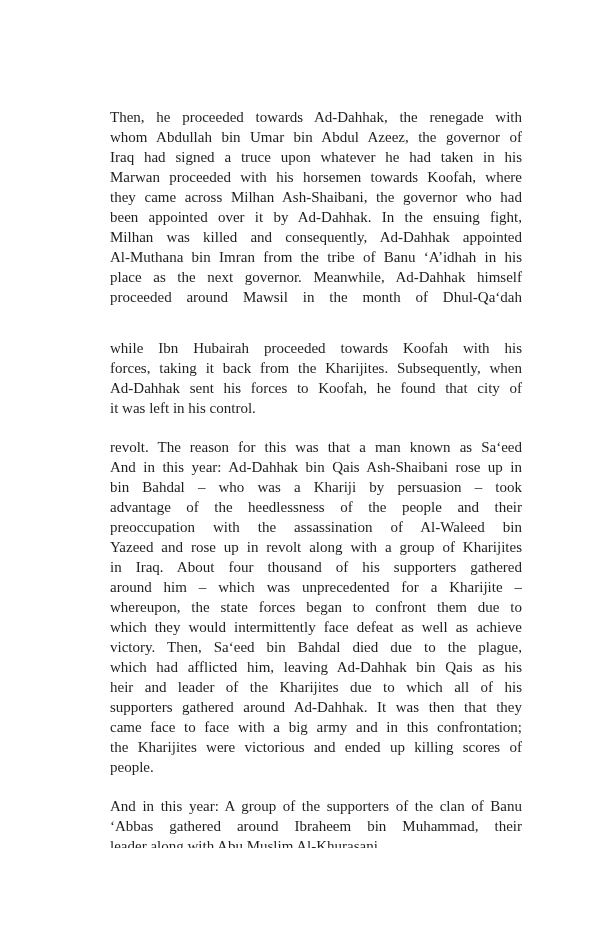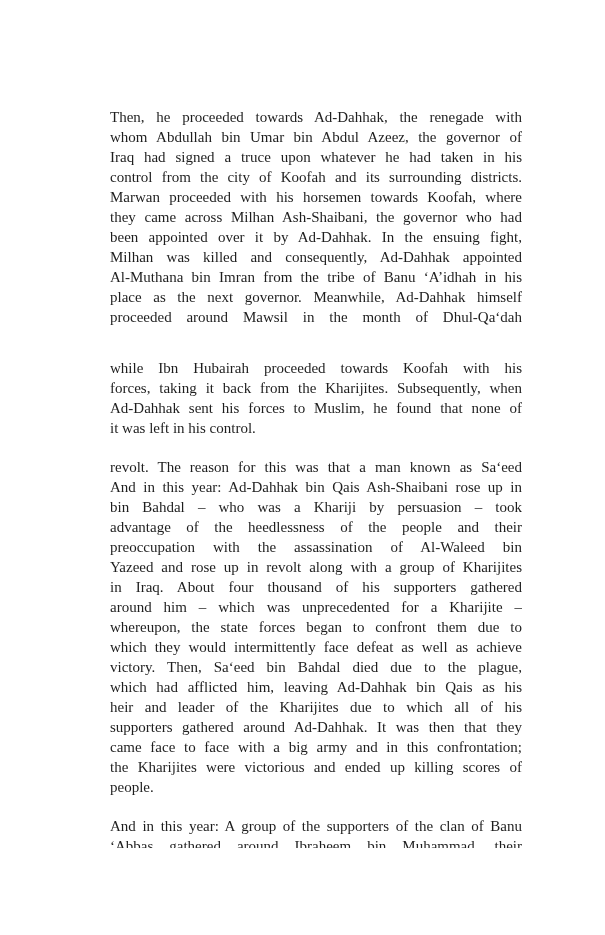--- a/index.html
+++ b/index.html
@@ -47,31 +47,30 @@
 </style>
 </head>
 <body>
 
 <div class="page" style="background: rgb(255, 255, 255);">
   <div class="text-block">
     <div class="paragraph">
         <div class="line" style="color: rgb(30, 30, 30);">Then, he proceeded towards Ad-Dahhak, the renegade with</div>
         <div class="line" style="color: rgb(30, 30, 30);">whom Abdullah bin Umar bin Abdul Azeez, the governor of</div>
         <div class="line" style="color: rgb(30, 30, 30);">Iraq had signed a truce upon whatever he had taken in his</div>
-        <div class="line" style="color: rgb(30, 30, 30);">control from the city of Koofah and its surrounding districts.</div>
         <div class="line" style="color: rgb(30, 30, 30);">Marwan proceeded with his horsemen towards Koofah, where</div>
         <div class="line" style="color: rgb(30, 30, 30);">they came across Milhan Ash-Shaibani, the governor who had</div>
         <div class="line" style="color: rgb(30, 30, 30);">been appointed over it by Ad-Dahhak. In the ensuing fight,</div>
         <div class="line" style="color: rgb(30, 30, 30);">Milhan was killed and consequently, Ad-Dahhak appointed</div>
         <div class="line" style="color: rgb(30, 30, 30);">Al-Muthana bin Imran from the tribe of Banu ‘A’idhah in his</div>
         <div class="line" style="color: rgb(30, 30, 30);">place as the next governor. Meanwhile, Ad-Dahhak himself</div>
         <div class="line" style="color: rgb(30, 30, 30);">proceeded around Mawsil in the month of Dhul-Qa‘dah</div>
         <div class="line" style="color: rgb(30, 30, 30); margin-top: 31px;">while Ibn Hubairah proceeded towards Koofah with his</div>
         <div class="line" style="color: rgb(30, 30, 30);">forces, taking it back from the Kharijites. Subsequently, when</div>
-        <div class="line" style="color: rgb(30, 30, 30);">Ad-Dahhak sent his forces to Muslim, he found that none of</div>
+        <div class="line" style="color: rgb(30, 30, 30);">Ad-Dahhak sent his forces to Koofah, he found that city of</div>
         <div class="line last" style="color: rgb(30, 30, 30);">it was left in his control.</div>
       </div>
     <div class="paragraph">
         <div class="line" style="color: rgb(30, 30, 30);">revolt. The reason for this was that a man known as Sa‘eed</div>
         <div class="line" style="color: rgb(30, 30, 30);">And in this year: Ad-Dahhak bin Qais Ash-Shaibani rose up in</div>
         <div class="line" style="color: rgb(30, 30, 30);">bin Bahdal – who was a Khariji by persuasion – took</div>
         <div class="line" style="color: rgb(30, 30, 30);">advantage of the heedlessness of the people and their</div>
         <div class="line" style="color: rgb(30, 30, 30);">preoccupation with the assassination of Al-Waleed bin</div>
         <div class="line" style="color: rgb(30, 30, 30);">Yazeed and rose up in revolt along with a group of Kharijites</div>
         <div class="line" style="color: rgb(30, 30, 30);">in Iraq. About four thousand of his supporters gathered</div>

